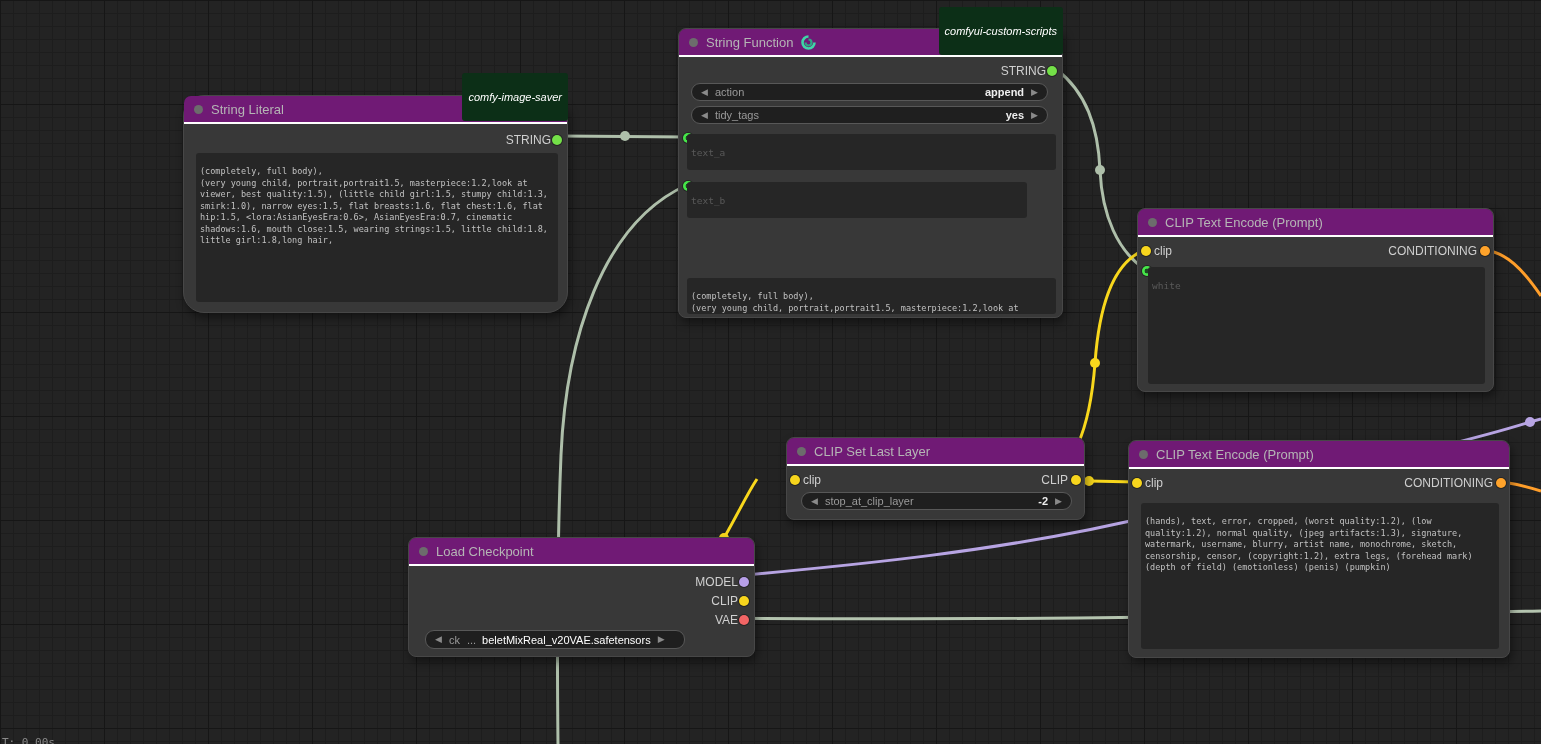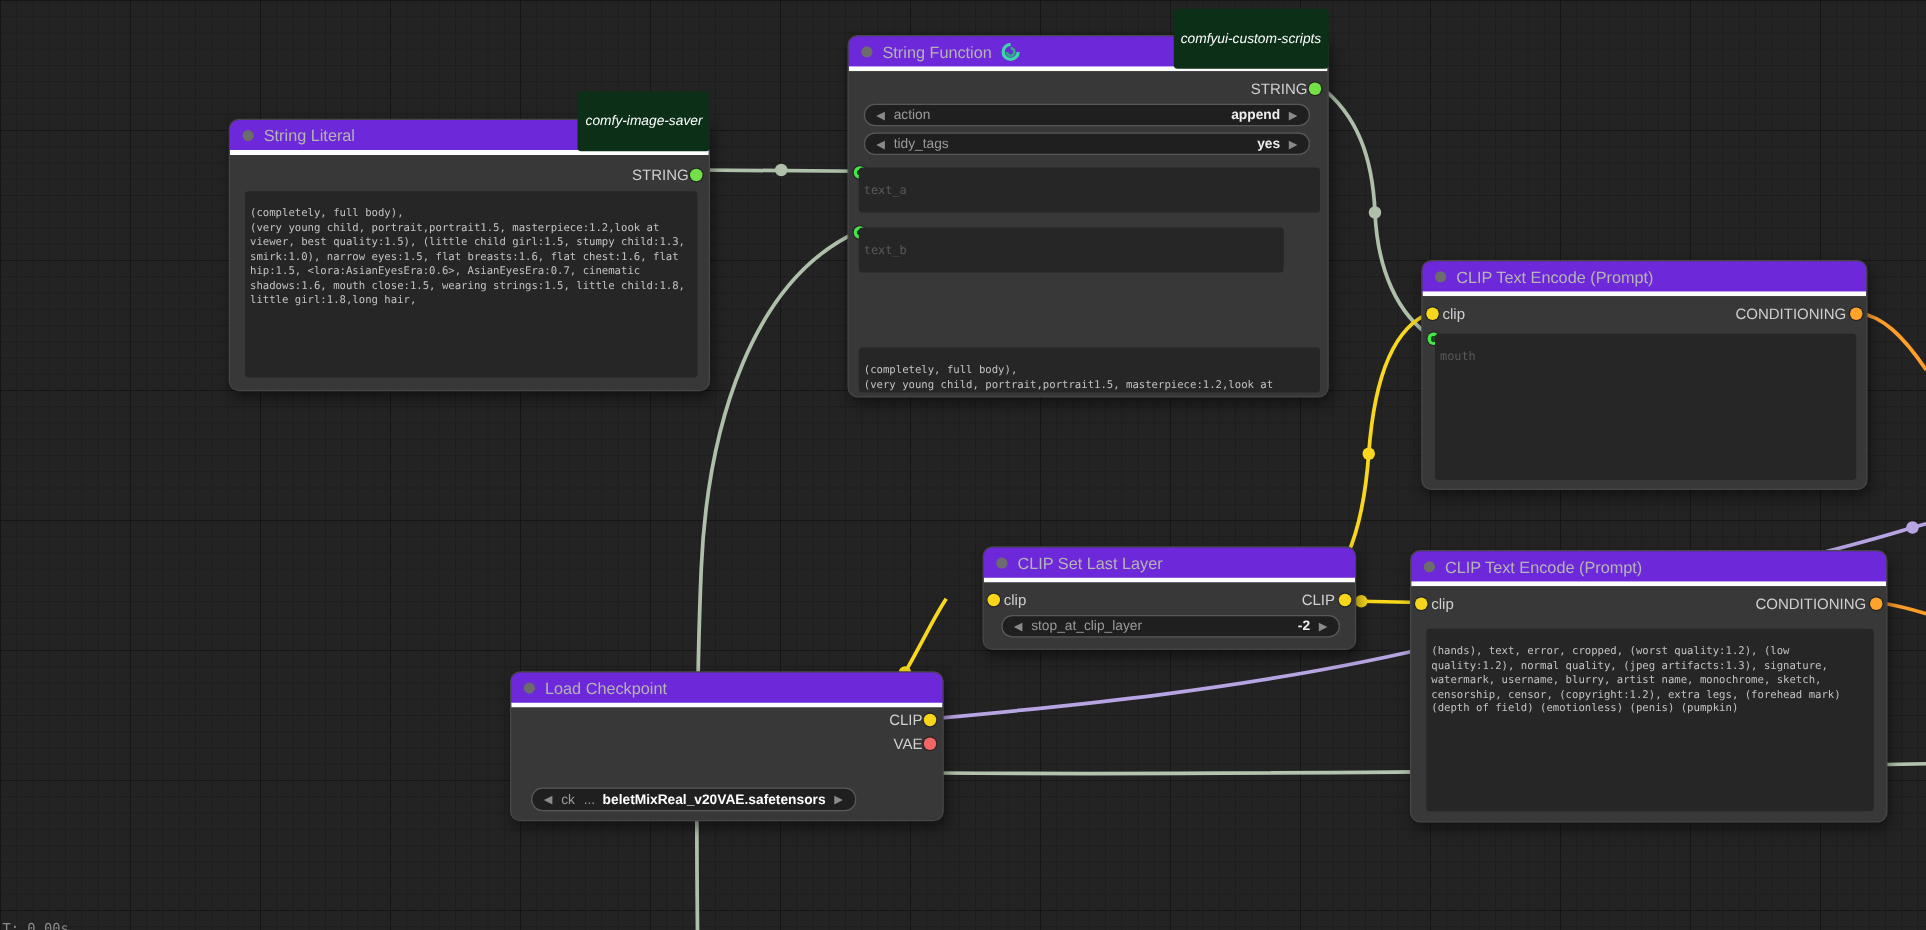--- a/index.html
+++ b/index.html
@@ -16,23 +16,23 @@
     font-family:"Liberation Sans", sans-serif;
   }
   .wires { position:absolute; left:0; top:0; z-index:1; }
   .wires path { fill:none; stroke-width:3; }
   .node {
     position:absolute; z-index:2; background:#383838;
     border:1px solid #474747; border-radius:8px;
     box-shadow:2px 5px 10px rgba(0,0,0,.45);
   }
   .node-title {
-    height:28px; background:#6d28d9; border-radius:7px 7px 0 0;
+    height:28px; background:#701a75; border-radius:7px 7px 0 0;
     display:flex; align-items:center; gap:8px; padding:0 10px;
-    color:#b5b5b5; font-size:13px; border-bottom:4px solid #ffffff;
+    color:#b5b5b5; font-size:13px; border-bottom:2px solid #ffffff;
   }
   .collapse-dot { width:9px; height:9px; border-radius:50%; background:#6c6c6c; flex:0 0 auto; }
   .slot-row { position:relative; display:flex; align-items:center; height:19px; padding:0 16px; }
   .slot-label { color:#cfcfcf; font-size:12px; }
   .out-row { justify-content:flex-end; }
   .dot {
     position:absolute; width:10px; height:10px; border-radius:50%;
     box-shadow:0 0 0 1px rgba(0,0,0,.35); top:50%; margin-top:-5px;
   }
   .dot.in  { left:3px; }
@@ -45,21 +45,21 @@
   .dot-string{ background:#74e048; }
   .dot-textin{ background:radial-gradient(circle,#1c4a22 0 2.4px,#45e648 2.6px); }
   .widget {
     position:absolute; height:18px; background:#1f1f1f; border:1px solid #585858;
     border-radius:9px; display:flex; align-items:center; padding:0 9px;
     font-size:11px; color:#9a9a9a;
   }
   .widget .arrow { color:#8a8a8a; font-size:9px; line-height:1; }
   .widget .wlabel { margin-left:7px; }
   .widget .wvalue { margin-left:auto; margin-right:7px; color:#eee; font-weight:600; }
-  .widget .wvalue.bold { color:#fff; font-weight:700; }
+  .widget .wvalue.bold { color:#fff; font-weight:400; }
   .ta {
     position:absolute; background:#262626; border-radius:3px; overflow:hidden;
     font-family:"DejaVu Sans Mono", monospace; font-size:8.5px; line-height:11.5px;
     color:#c2c2c2; padding:13px 4px; white-space:pre-wrap; word-break:break-word;
   }
   .ta .ph { color:#595959; font-size:9.5px; }
   .badge {
     position:absolute; z-index:3; background:#0c2f17; color:#fff;
     font-size:11px; padding:18px 6px; border-radius:3px; white-space:nowrap;font-style:italic;
   }
@@ -89,21 +89,21 @@
     <circle cx="1100" cy="170" r="5" fill="#aebfaa"></circle>
     <circle cx="724" cy="538" r="5" fill="#f8d71c"></circle>
     <circle cx="1089" cy="481" r="5" fill="#f8d71c"></circle>
     <circle cx="1095" cy="363" r="5" fill="#f8d71c"></circle>
     <circle cx="1530" cy="422" r="5" fill="#b7a4e3"></circle>
   </svg>
 
   <div class="badge" style="right:973px; top:73px;">comfy-image-saver</div>
   <div class="badge" style="right:478px; top:7px;">comfyui-custom-scripts</div>
 
-  <div class="node" style="left:183px; top:95px; width:385px; height:218px;">
+  <div class="node" style="left:183px; top:95px; width:385px; height:218px;border-radius:21px;">
     <div class="node-title">
       <span class="collapse-dot"></span>
       <span>String Literal</span>
     </div>
     <div class="slot-row out-row" style="margin-top:6px;">
       <span class="slot-label">STRING</span>
       <span class="dot out dot-string" style="right:5px;"></span>
     </div>
     <div class="ta" style="left:12px; top:57px; width:362px; height:149px;">(completely, full body),
 (very young child, portrait,portrait1.5, masterpiece:1.2,look at
@@ -153,21 +153,21 @@
       <span class="collapse-dot"></span>
       <span>CLIP Text Encode (Prompt)</span>
     </div>
     <div class="slot-row" style="margin-top:4px;">
       <span class="dot in dot-clip"></span>
       <span class="slot-label">clip</span>
       <span class="slot-label" style="margin-left:auto;">CONDITIONING</span>
       <span class="dot out dot-cond"></span>
     </div>
     <span class="dot abs dot-textin" style="left:4px; top:57px;"></span>
-    <div class="ta" style="left:10px; top:58px; width:337px; height:117px;"><span class="ph">mouth</span></div>
+    <div class="ta" style="left:10px; top:58px; width:337px; height:117px;"><span class="ph">white</span></div>
   </div>
 
   <div class="node" style="left:786px; top:437px; width:299px; height:83px;">
     <div class="node-title">
       <span class="collapse-dot"></span>
       <span>CLIP Set Last Layer</span>
     </div>
     <div class="slot-row" style="margin-top:4px;">
       <span class="dot in dot-clip"></span>
       <span class="slot-label">clip</span>
@@ -180,20 +180,24 @@
       <span class="wvalue">-2</span>
       <span class="arrow">▶</span>
     </div>
   </div>
 
   <div class="node" style="left:408px; top:537px; width:347px; height:120px;">
     <div class="node-title">
       <span class="collapse-dot"></span>
       <span>Load Checkpoint</span>
     </div>
+    <div class="slot-row out-row" style="margin-top:6px;">
+      <span class="slot-label">MODEL</span>
+      <span class="dot out dot-model" style="right:5px;"></span>
+    </div>
     <div class="slot-row out-row">
       <span class="slot-label">CLIP</span>
       <span class="dot out dot-clip" style="right:5px;"></span>
     </div>
     <div class="slot-row out-row">
       <span class="slot-label">VAE</span>
       <span class="dot out dot-vae" style="right:5px;"></span>
     </div>
     <div class="widget" style="left:16px; top:92px; width:260px; height:19px;">
       <span class="arrow">◀</span>

